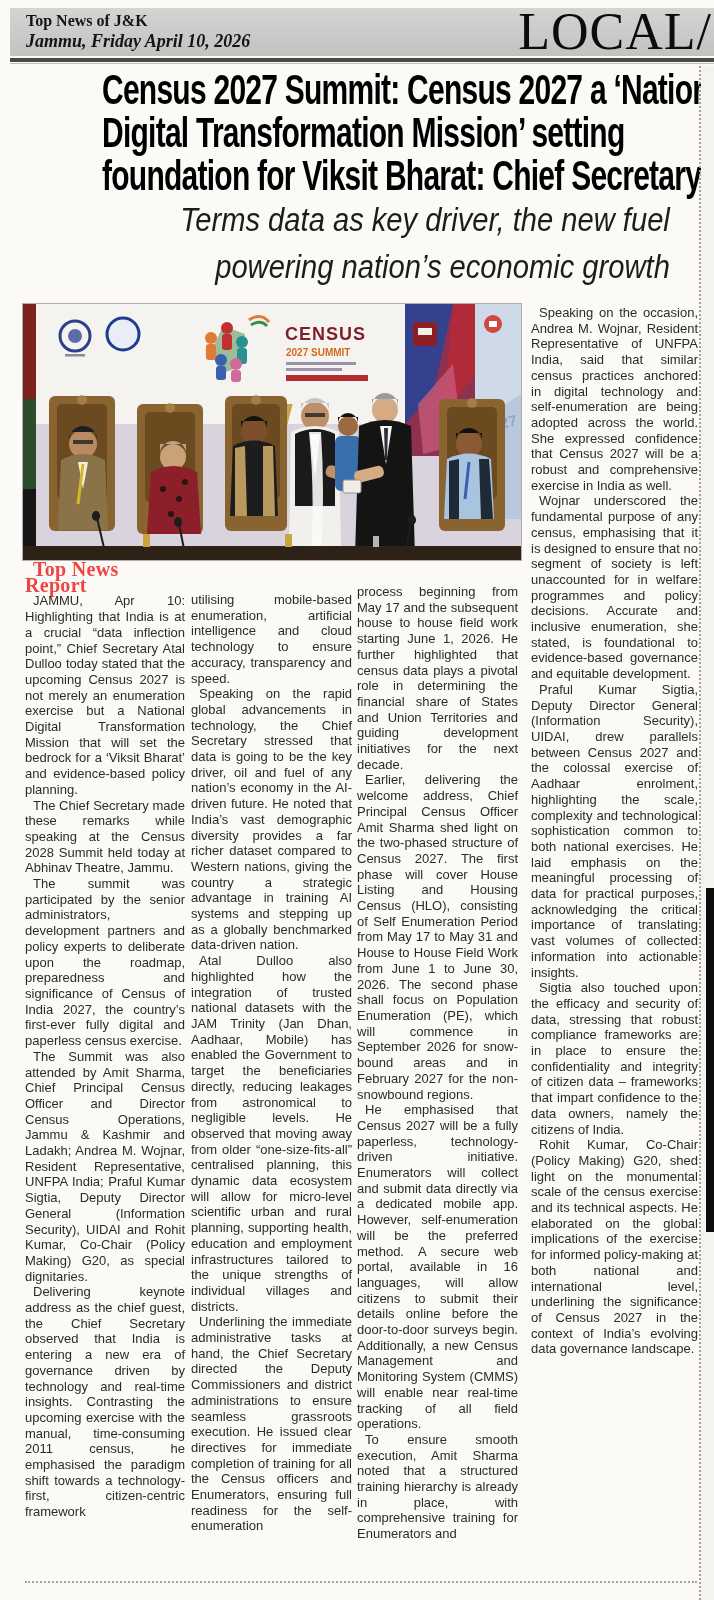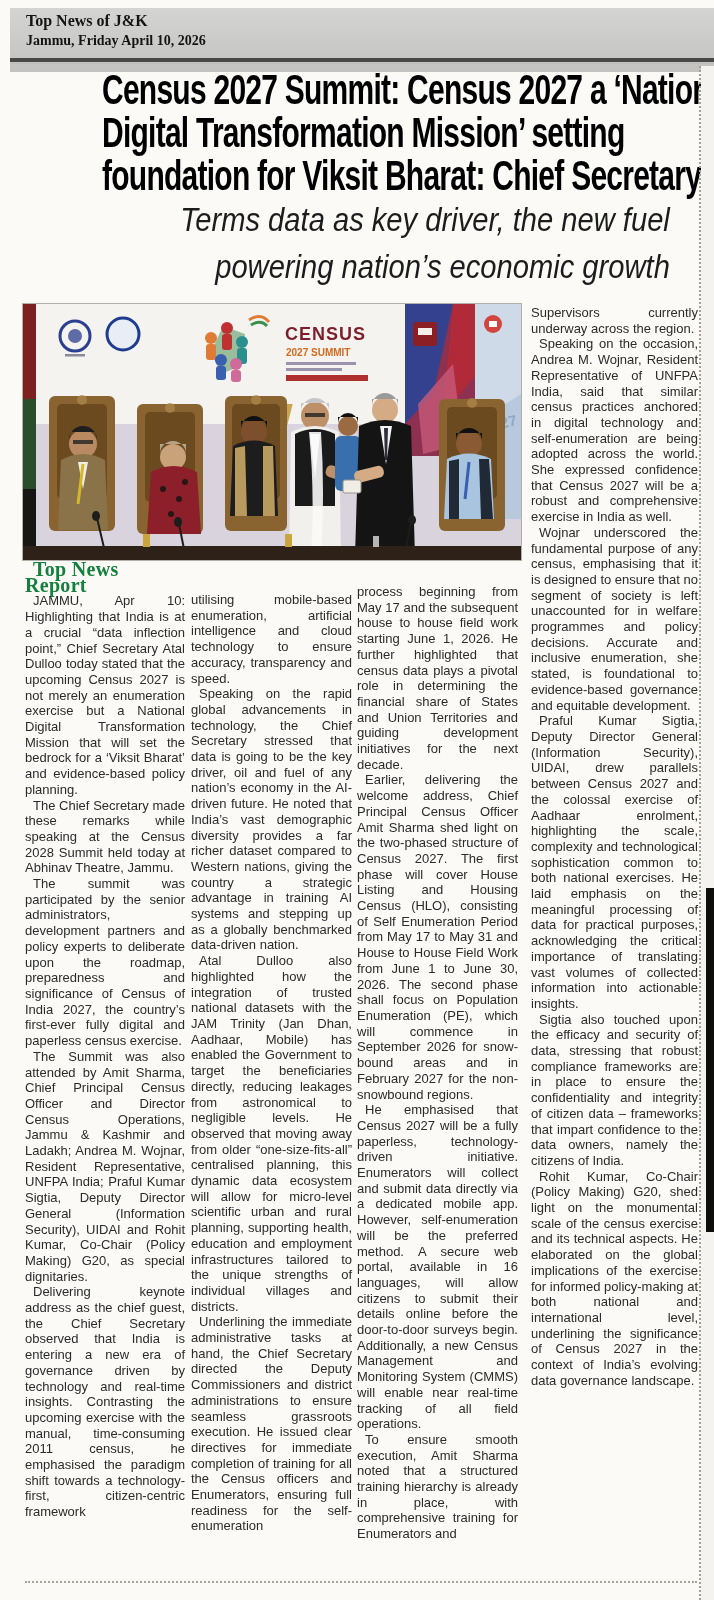--- a/index.html
+++ b/index.html
@@ -4,29 +4,29 @@
 <style>
   html,body{margin:0;padding:0;}
   body{
     width:714px;height:1600px;position:relative;overflow:hidden;
     background:#fbfaf7;
     font-family:"Liberation Sans",sans-serif;
     color:#262626;
   }
   
   .mast-band{
-    position:absolute;left:10px;top:8px;width:704px;height:64px;
+    position:absolute;left:10px;top:8px;width:704px;height:48px;
     background:linear-gradient(#d4d4d2,#c2c2c0);
   }
   .mast-left{
     position:absolute;left:16px;top:3px;
     font-family:"Liberation Serif",serif;font-weight:bold;color:#141414;
     line-height:20px;font-size:16px;
   }
-  .mast-left .date{font-size:14px;}
+  .mast-left .date{font-size:18px;font-style:italic;}
   .mast-section{
     position:absolute;right:2px;top:-6px;
     font-family:"Liberation Serif",serif;font-size:52px;color:#0c0c0c;
     letter-spacing:1px;line-height:60px;
   }
   .mast-rule{position:absolute;left:10px;top:58px;width:704px;height:4px;background:#484846;}
   .mast-rule2{position:absolute;left:10px;top:63px;width:704px;height:1px;background:#bdbdb9;}
 
   
   .headline{
@@ -56,38 +56,39 @@
   
   .col{position:absolute;text-align:justify;font-size:13px;line-height:15.7px;color:#2b2b2b;}
   .col p{margin:0;text-indent:8px;}
   .col p.cont{text-indent:0;}
   .col1{left:25px;top:562px;width:160px;}
   .col2{left:191px;top:592px;width:161px;}
   .col3{left:357px;top:584px;width:161px;}
   .col4{left:531px;top:305px;width:167px;}
   .byline{
     font-family:"Liberation Serif",serif;font-weight:bold;font-size:20px;
-    color:#15803d;text-align:left;letter-spacing:.3px;
+    color:#ef4444;text-align:left;letter-spacing:.3px;
     margin:0 0 12px 0;text-indent:0;
   }
 
   
   .v-dotted{position:absolute;left:699px;top:66px;height:1534px;width:0;border-left:2px dotted #a3a09a;}
   .right-sliver{position:absolute;left:701px;top:66px;width:13px;height:1534px;background:#f5f3ef;}
   .sliver-photo{position:absolute;left:706px;top:888px;width:8px;height:344px;background:#0d0d0d;}
   .h-dotted{position:absolute;left:25px;top:1581px;width:672px;height:0;border-top:2px dotted #a8a59f;}
 </style>
 </head>
 <body>
 
 <div class="mast-band">
   <div class="mast-left">
     <div>Top News of J&amp;K</div>
     <div class="date">Jammu, Friday April 10, 2026</div>
   </div>
+  <div class="mast-section">LOCAL/</div>
 </div>
 <div class="mast-rule"></div>
 <div class="mast-rule2"></div>
 
 <h1 class="headline" style="margin:0;">
   <span class="hl">Census 2027 Summit: Census 2027 a ‘National</span>
   <span class="hl">Digital Transformation Mission’ setting</span>
   <span class="hl">foundation for Viksit Bharat: Chief Secretary</span>
 </h1>
 <h2 class="subheadline" style="margin:0;font-weight:normal;text-align:right;">
@@ -261,21 +262,20 @@
 </div>
 
 <div class="col col3">
   <p class="cont">process beginning from May 17 and the subsequent house to house field work starting June 1, 2026. He further highlighted that census data plays a pivotal role in determining the financial share of States and Union Territories and guiding development initiatives for the next decade.</p>
   <p>Earlier, delivering the welcome address, Chief Principal Census Officer Amit Sharma shed light on the two-phased structure of Census 2027. The first phase will cover House Listing and Housing Census (HLO), consisting of Self Enumeration Period from May 17 to May 31 and House to House Field Work from June 1 to June 30, 2026. The second phase shall focus on Population Enumeration (PE), which will commence in September 2026 for snow-bound areas and in February 2027 for the non-snowbound regions.</p>
   <p>He emphasised that Census 2027 will be a fully paperless, technology-driven initiative. Enumerators will collect and submit data directly via a dedicated mobile app. However, self-enumeration will be the preferred method. A secure web portal, available in 16 languages, will allow citizens to submit their details online before the door-to-door surveys begin. Additionally, a new Census Management and Monitoring System (CMMS) will enable near real-time tracking of all field operations.</p>
   <p>To ensure smooth execution, Amit Sharma noted that a structured training hierarchy is already in place, with comprehensive training for Enumerators and</p>
 </div>
 
 <div class="col col4">
-  <p class="cont">Supervisors currently underway across the region.</p>
   <p>Speaking on the occasion, Andrea M. Wojnar, Resident Representative of UNFPA India, said that similar census practices anchored in digital technology and self-enumeration are being adopted across the world. She expressed confidence that Census 2027 will be a robust and comprehensive exercise in India as well.</p>
   <p>Wojnar underscored the fundamental purpose of any census, emphasising that it is designed to ensure that no segment of society is left unaccounted for in welfare programmes and policy decisions. Accurate and inclusive enumeration, she stated, is foundational to evidence-based governance and equitable development.</p>
   <p>Praful Kumar Sigtia, Deputy Director General (Information Security), UIDAI, drew parallels between Census 2027 and the colossal exercise of Aadhaar enrolment, highlighting the scale, complexity and technological sophistication common to both national exercises. He laid emphasis on the meaningful processing of data for practical purposes, acknowledging the critical importance of translating vast volumes of collected information into actionable insights.</p>
   <p>Sigtia also touched upon the efficacy and security of data, stressing that robust compliance frameworks are in place to ensure the confidentiality and integrity of citizen data – frameworks that impart confidence to the data owners, namely the citizens of India.</p>
   <p>Rohit Kumar, Co-Chair (Policy Making) G20, shed light on the monumental scale of the census exercise and its technical aspects. He elaborated on the global implications of the exercise for informed policy-making at both national and international level, underlining the significance of Census 2027 in the context of India’s evolving data governance landscape.</p>
 </div>
 
 <div class="right-sliver"></div>
 <div class="sliver-photo"></div>
 <div class="v-dotted"></div>

